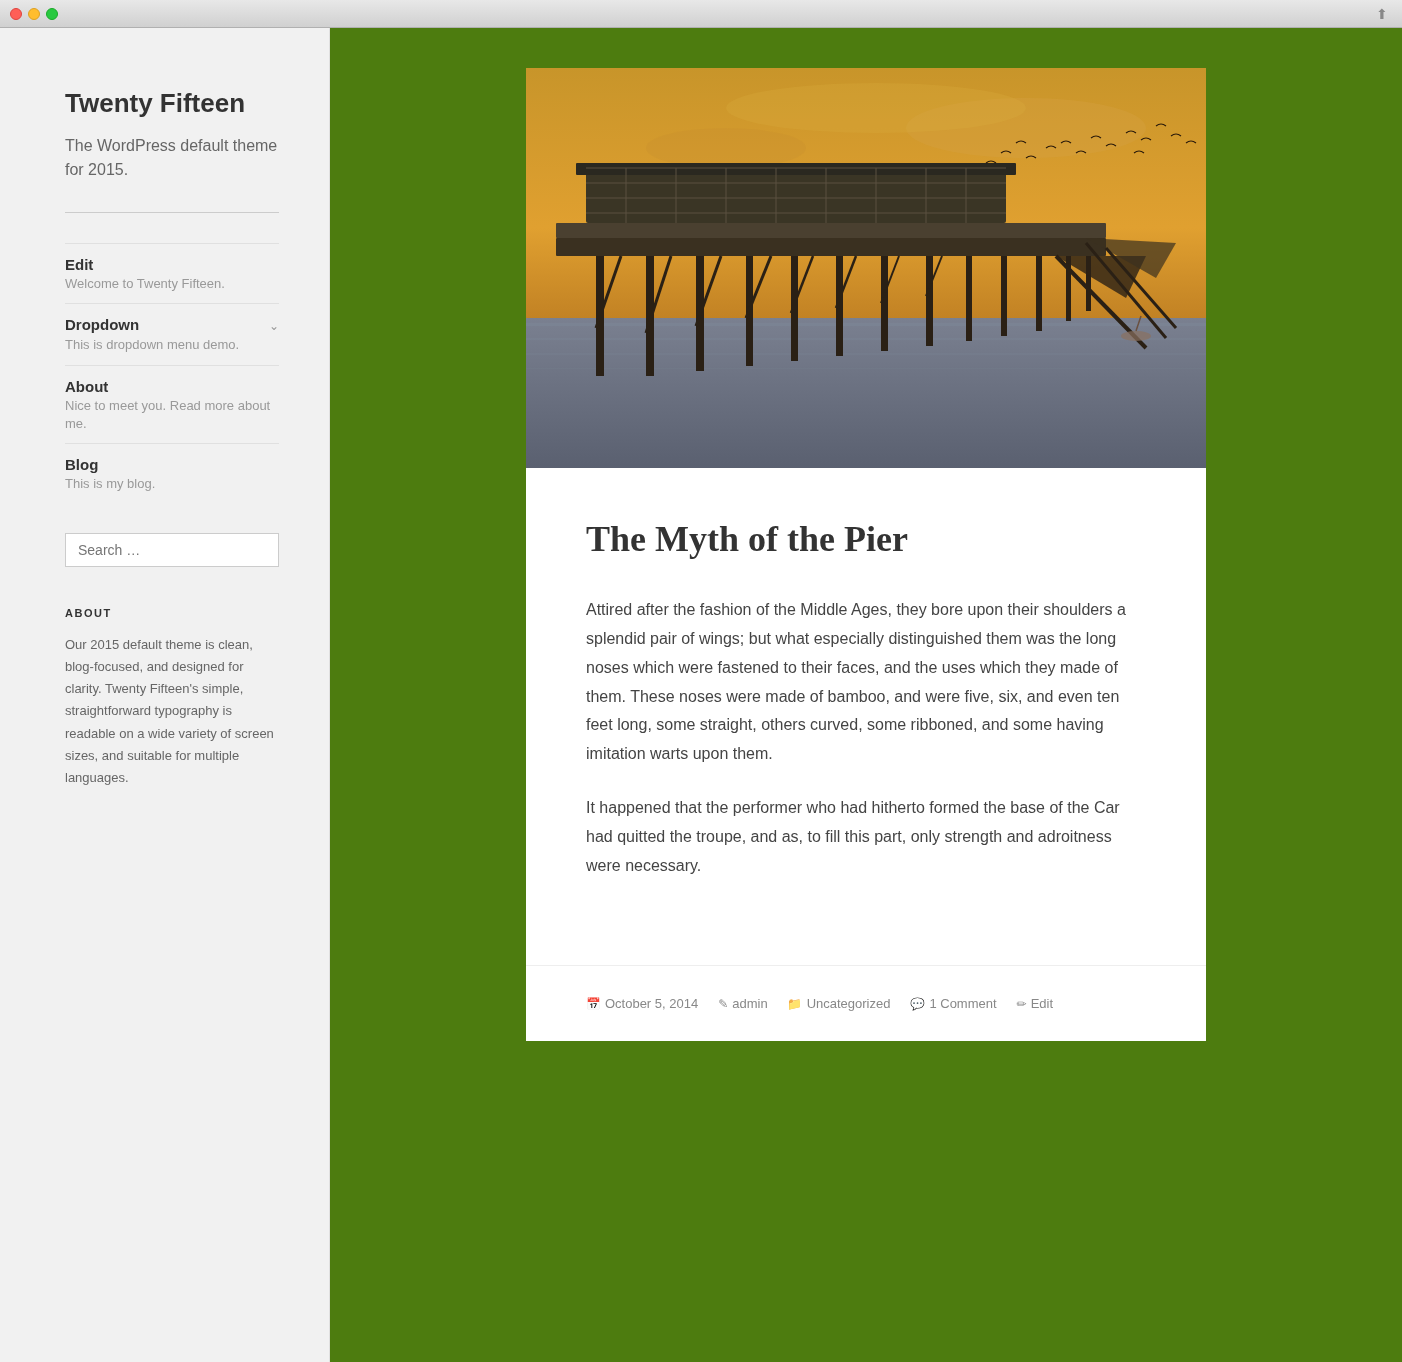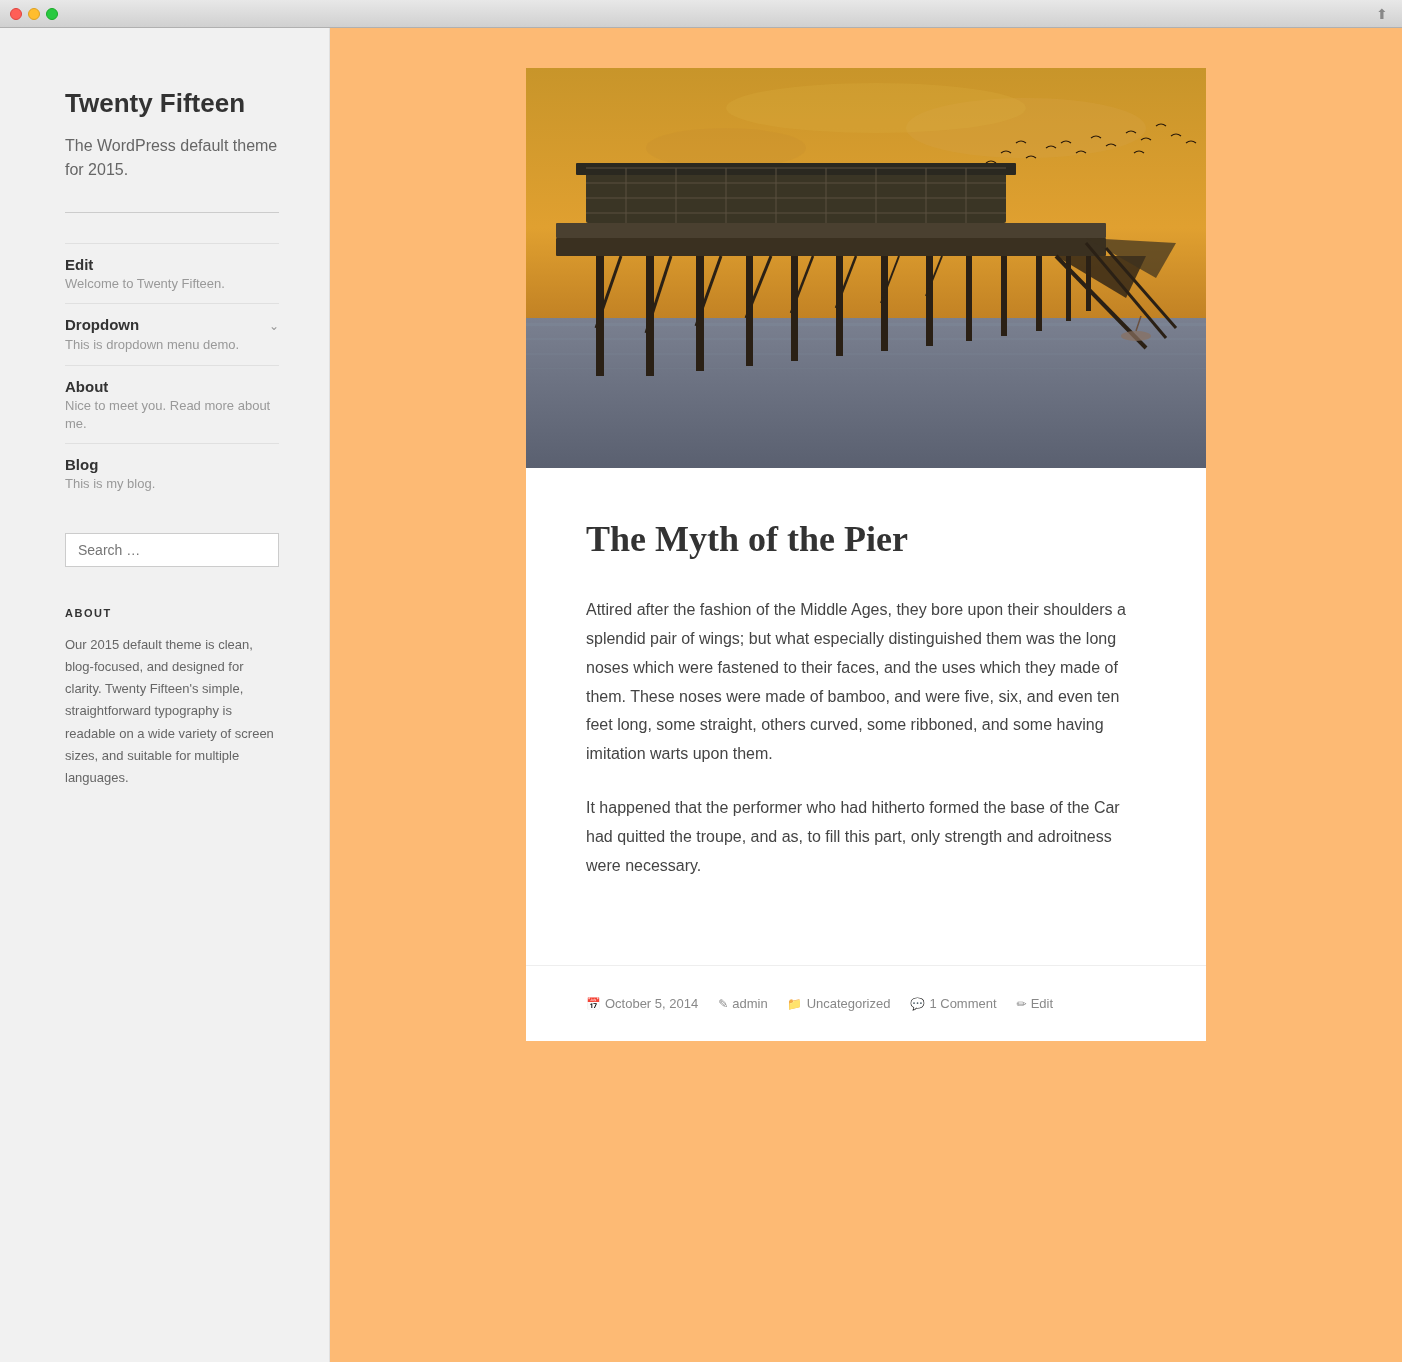--- a/index.html
+++ b/index.html
@@ -144,21 +144,21 @@
     .about-text {
       font-size: 13px;
       color: #666;
       line-height: 1.7;
       font-family: 'Helvetica Neue', Helvetica, Arial, sans-serif;
     }
 
     
     .main-content {
       flex: 1;
-      background: #fdba74;
+      background: #4d7c0f;
       padding: 40px 60px 60px 60px;
     }
 
     
     .post-article {
       background: #fff;
       max-width: 680px;
       margin: 0 auto;
     }
 

